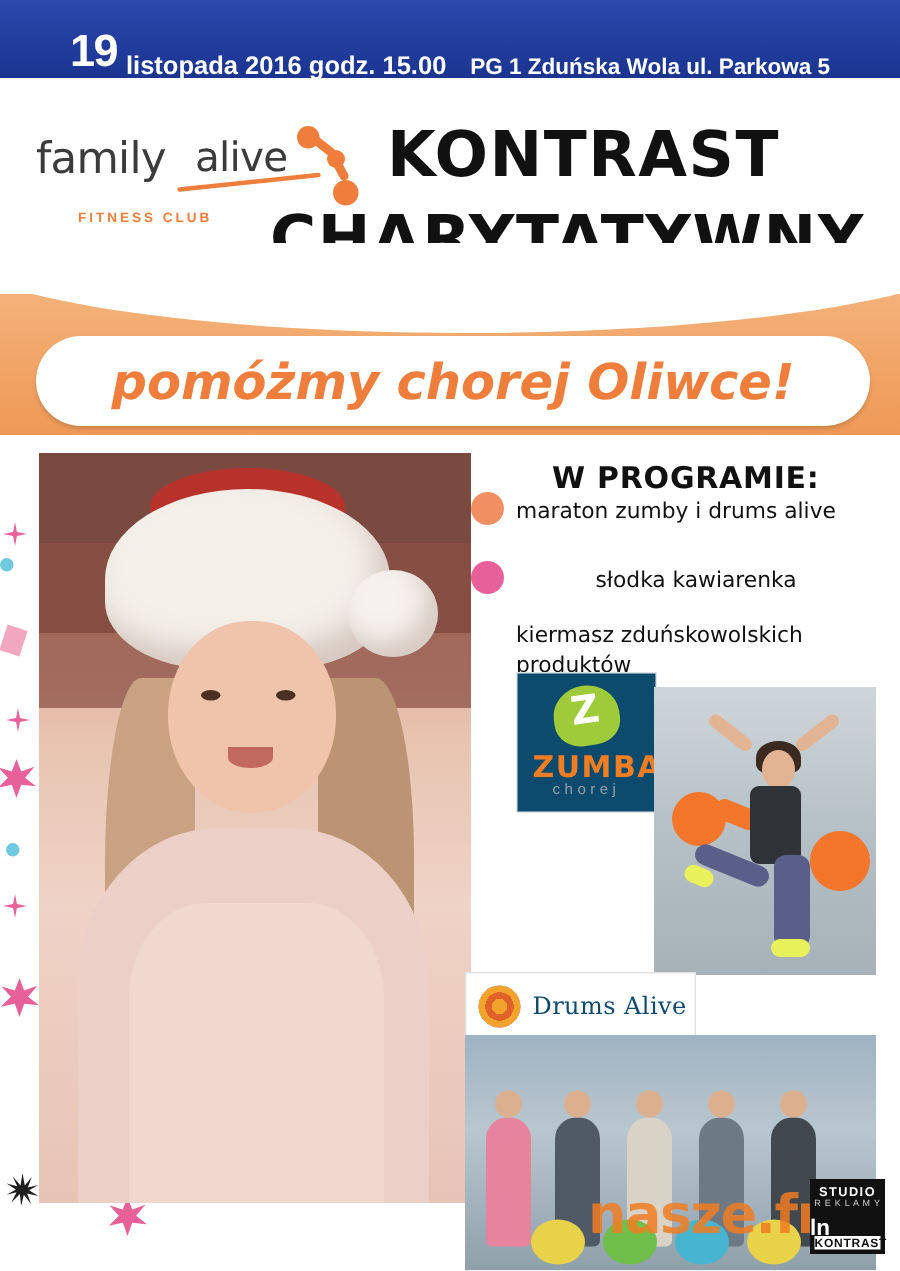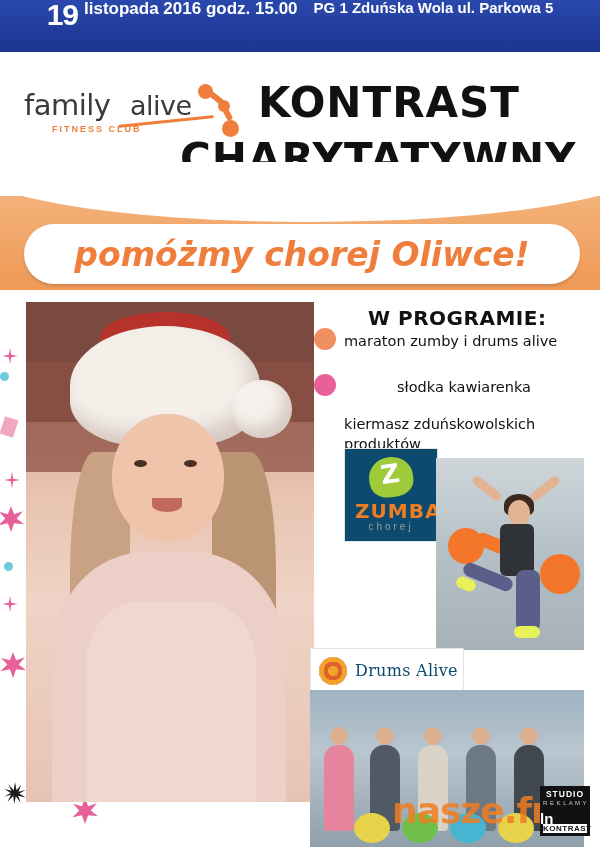--- a/index.html
+++ b/index.html
@@ -25,21 +25,21 @@
     width: 600px;
     height: 52px;
     background: #1f3b9b;
     background: linear-gradient(180deg, #2a48ad 0%, #1b3490 100%);
   }
   .topbar-inner {
     position: absolute;
     left: 0; top: 0;
     width: 600px; height: 52px;
     display: flex;
-    align-items: flex-start;
+    align-items: flex-end;
     justify-content: center;
     gap: 6px;
     color: #ffffff;
     white-space: nowrap;
   }
   .day-num {
     font-size: 30px;
     font-weight: bold;
     letter-spacing: -1px;
     line-height: 1;
@@ -83,21 +83,21 @@
   .logo-center {
     position: absolute;
     left: 108px; top: 10px;
     font-size: 27px;
     color: #3b3b3b;
     font-family: "DejaVu Sans", sans-serif;
     letter-spacing: -0.5px;
   }
   .logo-sub {
     position: absolute;
-    left: 30px; top: 44px;
+    left: 30px; top: 60px;
     font-size: 9px;
     color: #ef7e3c;
     letter-spacing: 2px;
     font-weight: bold;
   }
   .logo-swoosh {
     position: absolute;
     left: 96px; top: 40px;
     width: 96px; height: 3px;
     background: #ef7e3c;

